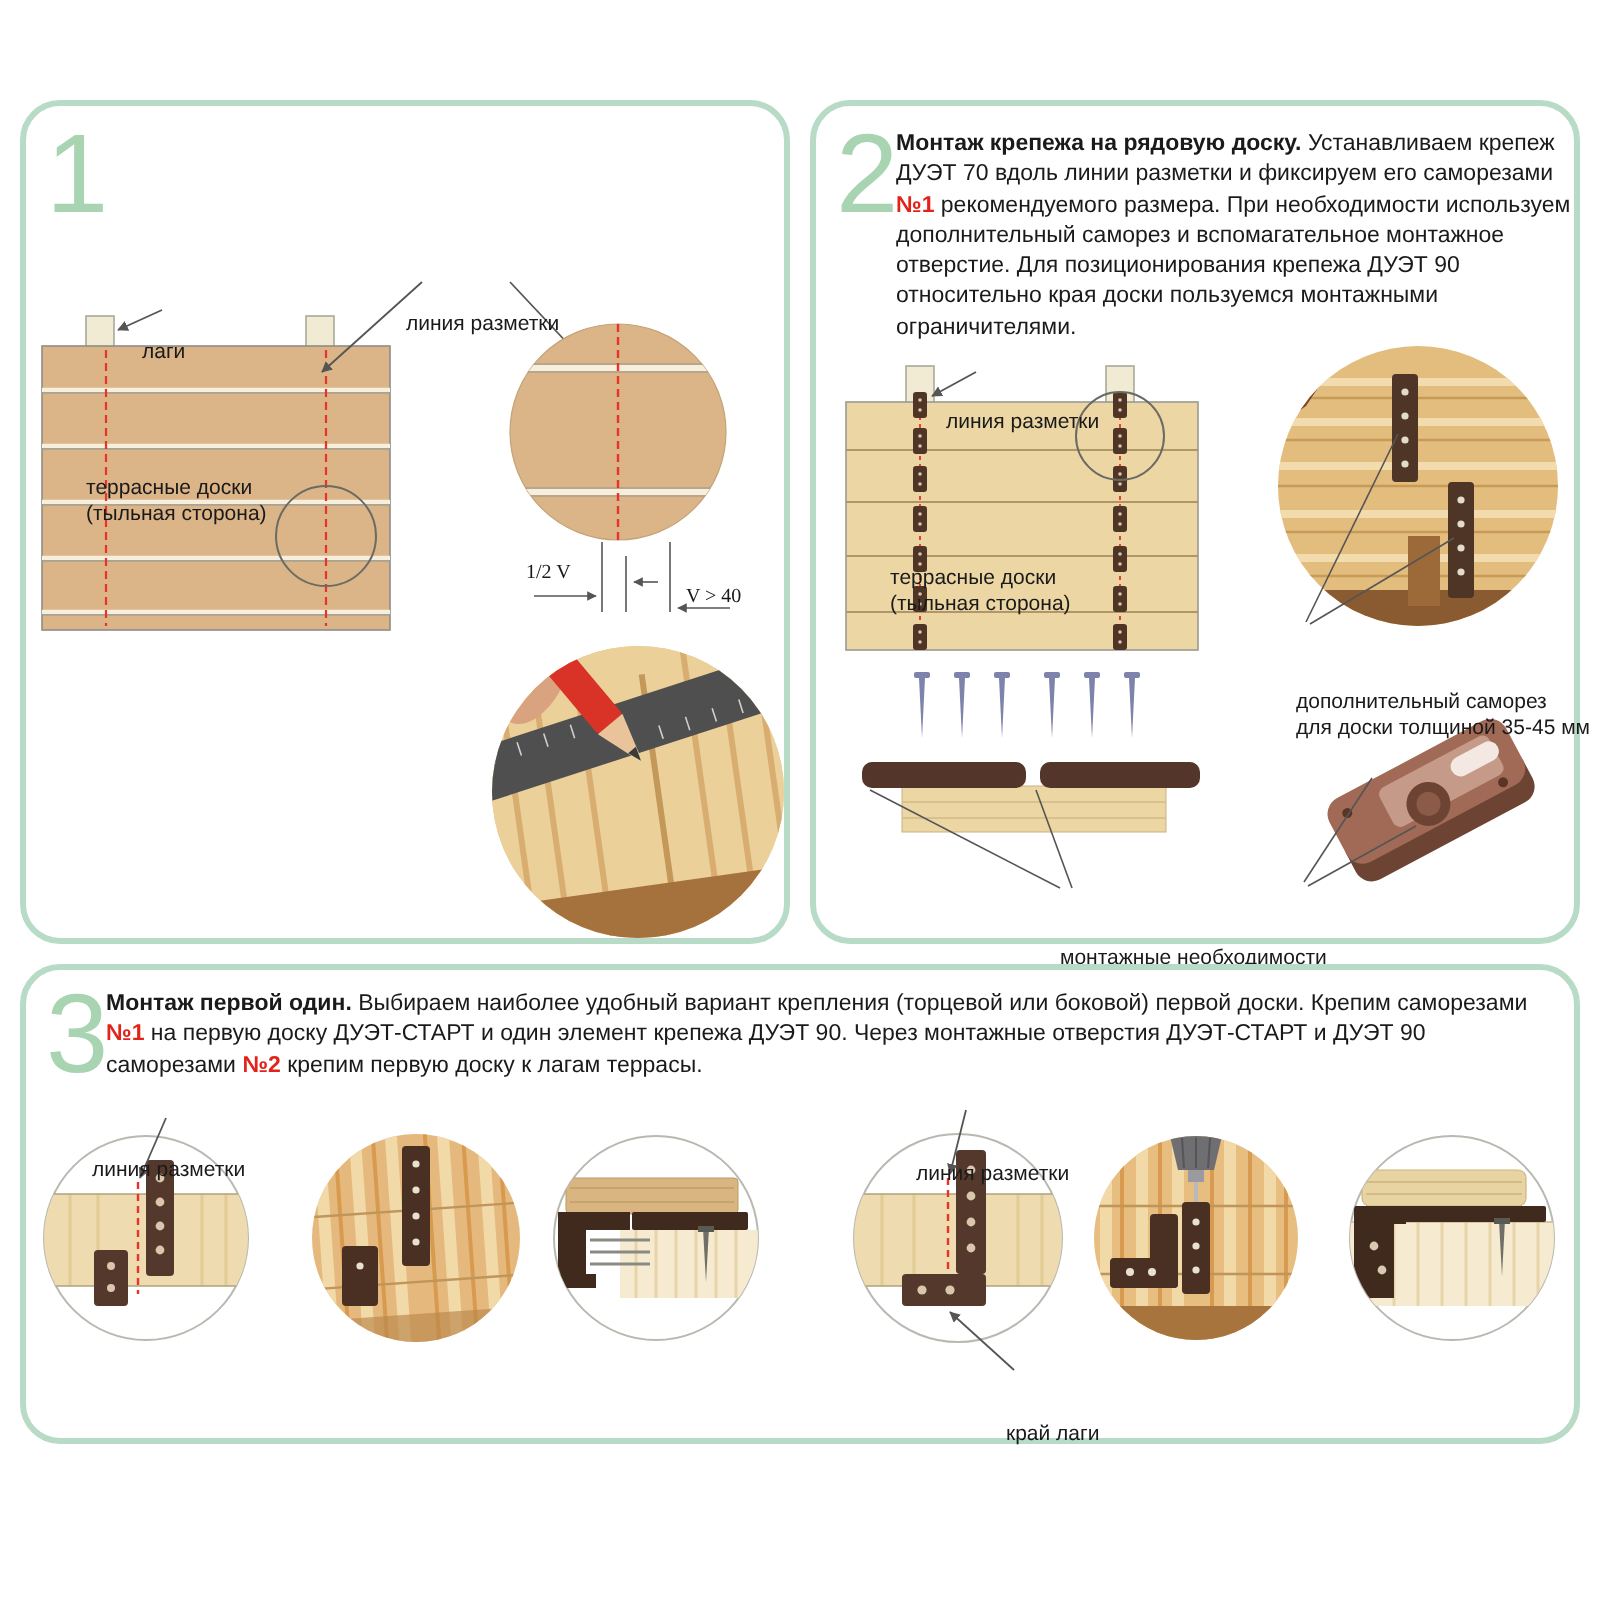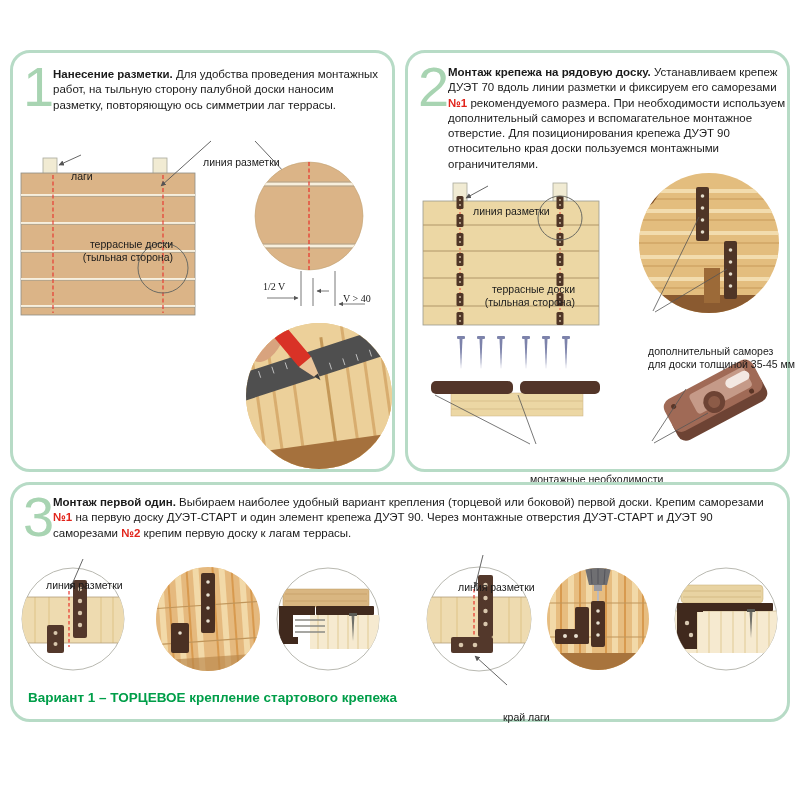--- a/index.html
+++ b/index.html
@@ -11,36 +11,32 @@
     position:absolute; border:3px solid #b7dbc6; border-radius:20px;
     background:#ffffff; box-sizing:border-box;
   }
   .step-num {
     position:absolute; font-size:56px; line-height:1; color:#a8d4b2; font-weight:400;
   }
   .ptext { position:absolute; font-size:11.5px; line-height:1.33; color:#1a1a1a; }
   .ptext b { font-weight:bold; }
   .red { color:#e2231a; font-weight:bold; }
   .lbl { position:absolute; font-size:10.5px; line-height:1.2; color:#1a1a1a; white-space:nowrap;margin-top:30px; }
-  .lbl2 { white-space:normal; text-align:right; }
+  .lbl2 { white-space:normal; text-align:left; }
   .dim { position:absolute; font-size:10px; color:#1a1a1a; white-space:nowrap;font-family:Liberation Serif, serif; }
   .cap { position:absolute; font-size:13.5px; font-weight:bold; color:#009e49; text-align:center; white-space:nowrap; }
   svg.draw { position:absolute; }
 </style>
 </head>
 <body>
 
 <div id="screen">
 
   <div class="panel" style="left:10px; top:50px; width:385px; height:422px;">
     <div class="step-num" style="left:10px; top:6px;">1</div>
-    <div class="ptext" style="left:40px; top:14px; width:332px;">
-      <b>Нанесение разметки.</b>
-      <span>Для удобства проведения монтажных работ, на тыльную сторону палубной доски наносим разметку, повторяющую ось симметрии лаг террасы.</span>
-    </div>
 
     <svg class="draw" style="left:0; top:85px;" width="385" height="335" viewBox="0 0 385 335">
       <defs>
         <marker id="m1" markerWidth="7" markerHeight="7" refX="5.5" refY="3" orient="auto">
           <path d="M0,0 L6,3 L0,6 Z" fill="#555"></path>
         </marker>
         <clipPath id="clipB">
             <circle cx="296" cy="78" r="54"></circle>
           </clipPath>
         <clipPath id="clipC">
@@ -584,18 +580,15 @@
             <polygon points="736.6,67 739.4,67 738,93" fill="#6f6f68"></polygon>
           </g>
         </g>
       </g>
     </svg>
 
     <div class="lbl" style="left:33px; top:64px;">линия разметки</div>
     <div class="lbl" style="left:445px; top:66px;">линия разметки</div>
     <div class="lbl" style="left:490px; top:196px;">край лаги</div>
 
-    <div class="cap" style="left:15px; top:205px; width:360px;">
-      <span>Вариант 1 – </span><span>ТОРЦЕВОЕ</span><span> крепление стартового крепежа</span>
-    </div>
   </div>
 
 </div>
 
 </body></html>

